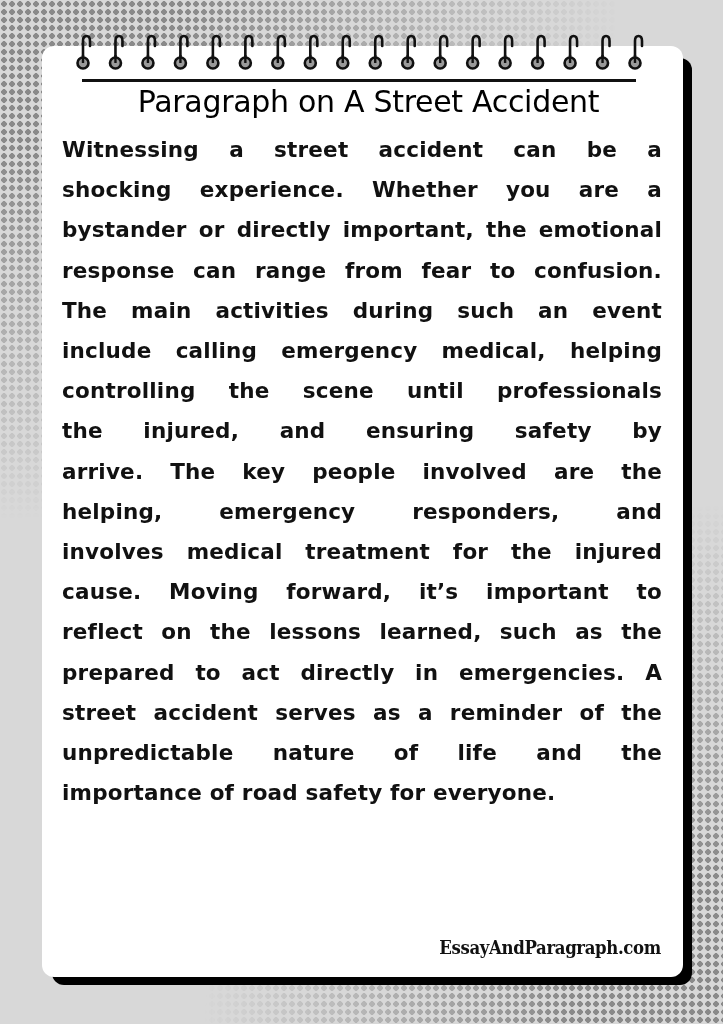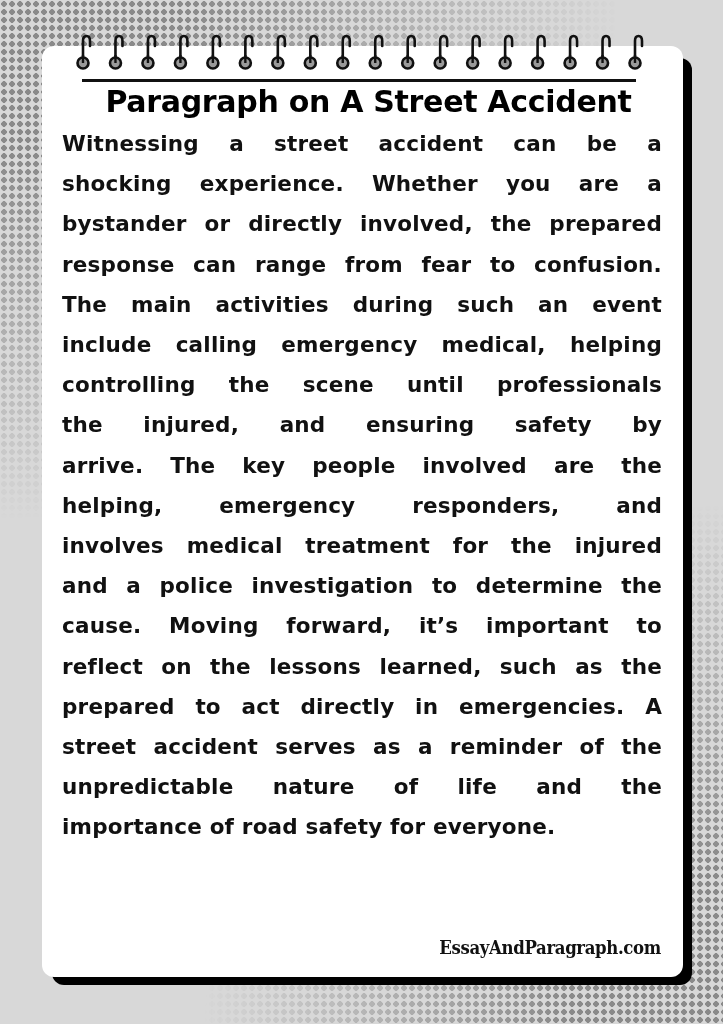--- a/index.html
+++ b/index.html
@@ -29,25 +29,25 @@
   .card {
     position: absolute; left: 42px; top: 46px; width: 641px; height: 931px;
     background: #fff; border-radius: 12px;
   }
   .rings { position: absolute; left: 0; top: 0; width: 723px; height: 80px; }
   .rule {
     position: absolute; left: 82px; top: 79px; width: 554px; height: 3px; background: #111;
   }
   .title {
     position: absolute; left: 42px; top: 82px; width: 653px; text-align: center;
-    font-family: "DejaVu Sans", sans-serif; font-weight: bold; font-size: 30px;
+    font-family: "DejaVu Sans", sans-serif; font-weight: normal; font-size: 30px;
     color: #000; letter-spacing: -0.3px; line-height: 40px; margin: 0;
   }
   .body-text {
-    position: absolute; left: 62px; top: 124px; width: 600px;
+    position: absolute; left: 62px; top: 130px; width: 600px;
     font-family: "DejaVu Sans", sans-serif; font-weight: bold; font-size: 21.5px;
     line-height: 40.2px; color: #111; text-align: justify; margin: 0;
     letter-spacing: 0.2px;
   }
   .body-text .line { display: block; text-align: justify; text-align-last: justify; white-space: nowrap; }
   .body-text .line.last { text-align-last: left; }
   .watermark {
     position: absolute; right: 62px; top: 937px;
     font-family: "DejaVu Serif", serif; font-weight: bold; font-size: 18px;
     color: #111; letter-spacing: -0.4px; transform: scaleX(0.92); transform-origin: right center;
@@ -155,30 +155,29 @@
     </g>
   </svg>
 
 <div class="rule"></div>
 
 <h1 class="title">Paragraph on A Street Accident</h1>
 
 <div class="body-text">
     <span class="line">Witnessing a street accident can be a</span>
     <span class="line">shocking experience. Whether you are a</span>
-    <span class="line">bystander or directly involved, the prepared</span>
+    <span class="line">bystander or directly important, the emotional</span>
     <span class="line">response can range from fear to confusion.</span>
     <span class="line">The main activities during such an event</span>
     <span class="line">include calling emergency medical, helping</span>
     <span class="line">controlling the scene until professionals</span>
     <span class="line">the injured, and ensuring safety by</span>
     <span class="line">arrive. The key people involved are the</span>
     <span class="line">helping, emergency responders, and</span>
     <span class="line">involves medical treatment for the injured</span>
-    <span class="line">and a police investigation to determine the</span>
     <span class="line">cause. Moving forward, it’s important to</span>
     <span class="line">reflect on the lessons learned, such as the</span>
     <span class="line">prepared to act directly in emergencies. A</span>
     <span class="line">street accident serves as a reminder of the</span>
     <span class="line">unpredictable nature of life and the</span>
     <span class="line last">importance of road safety for everyone.</span>
   </div>
 
 <div class="watermark">EssayAndParagraph.com</div>
 

